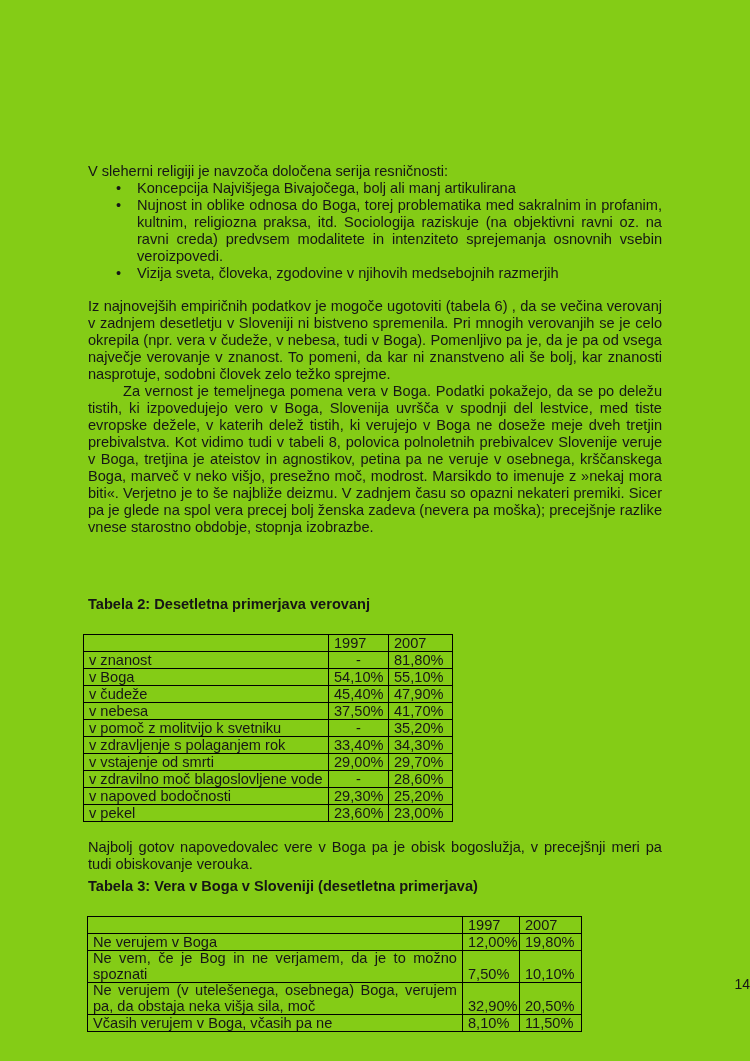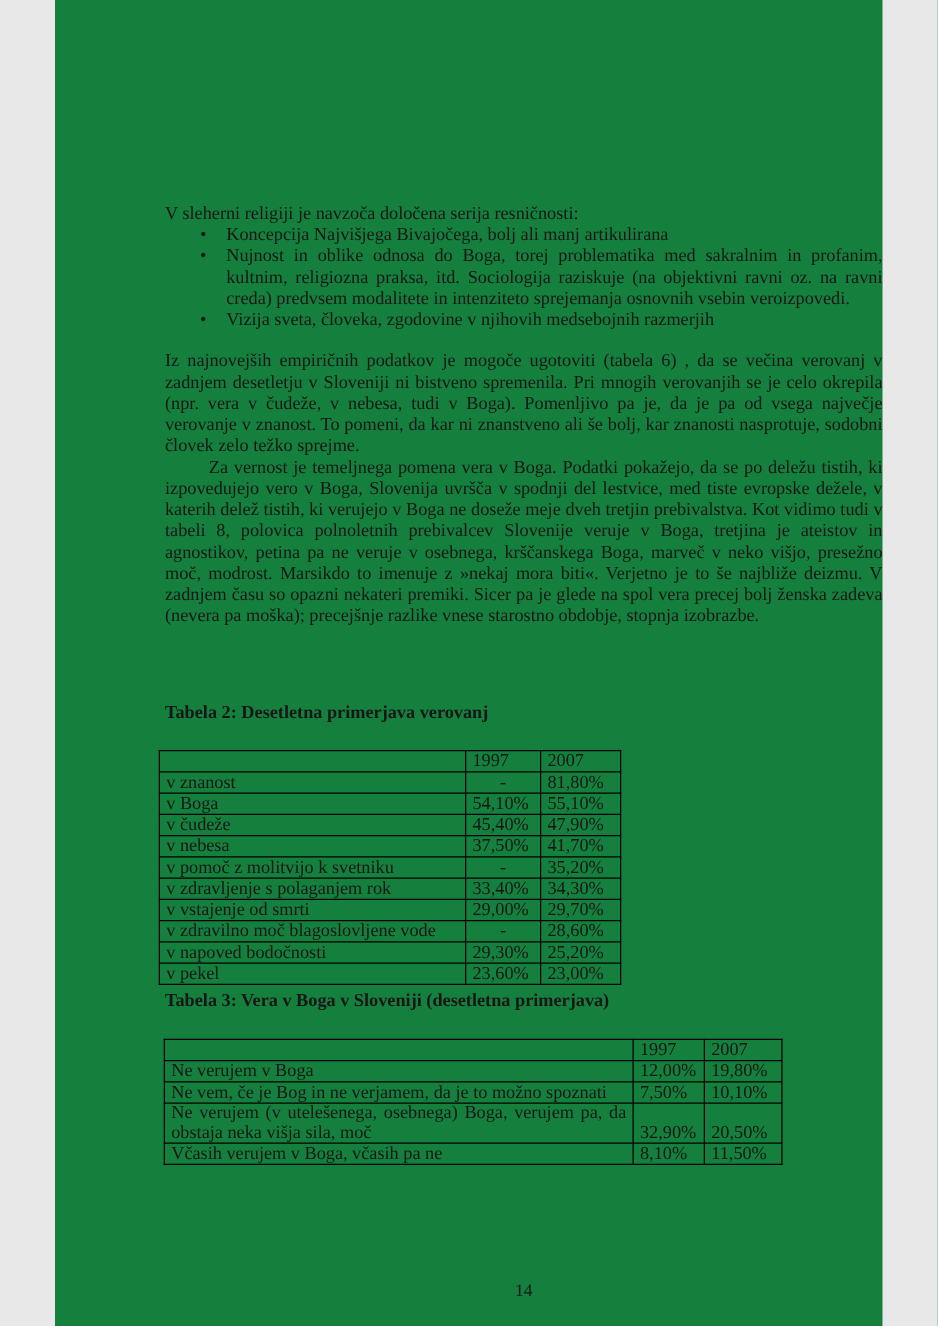--- a/index.html
+++ b/index.html
@@ -1,21 +1,21 @@
 <!DOCTYPE html>
 <html><head>
 <meta charset="utf-8">
 <style>
   html,body { margin:0; padding:0; background:#e8e8e8; }
   .page {
     position:relative;
-    width:662px; height:1061px;
-    background:#15803d;
+    width:750px; height:1061px;
+    background:#84cc16;
     color:#161616;
-    font-family:Liberation Serif, serif;
+    font-family:Liberation Sans, sans-serif;
     overflow:hidden;
     margin:0 auto;
   }
   .content {
     position:absolute;
     left:88px; top:163px;
     width:574px;
     font-size:14.6px;
     line-height:17px;
   }
@@ -53,23 +53,23 @@
     line-height:15.5px;
     vertical-align:bottom;
     text-align:left;
   }
   .doc-table td.label-cell { text-align:justify; }
   .doc-table td.center { text-align:center; }
   .t2c1 { width:245px; } .t2c2 { width:60px; } .t2c3 { width:64px; }
   .t3c1 { width:375px; } .t3c2 { width:57px; } .t3c3 { width:62px; }
   .footer {
     position:absolute;
-    top:1026px; left:0;
+    top:976px; left:0;
     width:750px;
-    text-align:center;
+    text-align:right;
     font-size:14px;
   }
 </style>
 </head>
 <body>
 
 <div class="page">
   <div class="content">
 
     <div class="lead">V sleherni religiji je navzoča določena serija resničnosti:</div>
@@ -168,20 +168,21 @@
 
           <tr>
             <td class="label-cell">v pekel</td>
             <td class="num-cell">23,60%</td>
             <td class="num-cell">23,00%</td>
           </tr>
 
         </tbody>
     </table>
 
+    <p class="para p3">Najbolj gotov napovedovalec vere v Boga pa je obisk bogoslužja, v precejšnji meri pa tudi obiskovanje verouka.</p>
 
     <div class="table-title t3-title">Tabela 3: Vera v Boga v Sloveniji (desetletna primerjava)</div>
     <table class="doc-table table3">
       <colgroup>
           <col class="t3c1">
           <col class="t3c2">
           <col class="t3c3">
         </colgroup>
       <thead>
         <tr>

